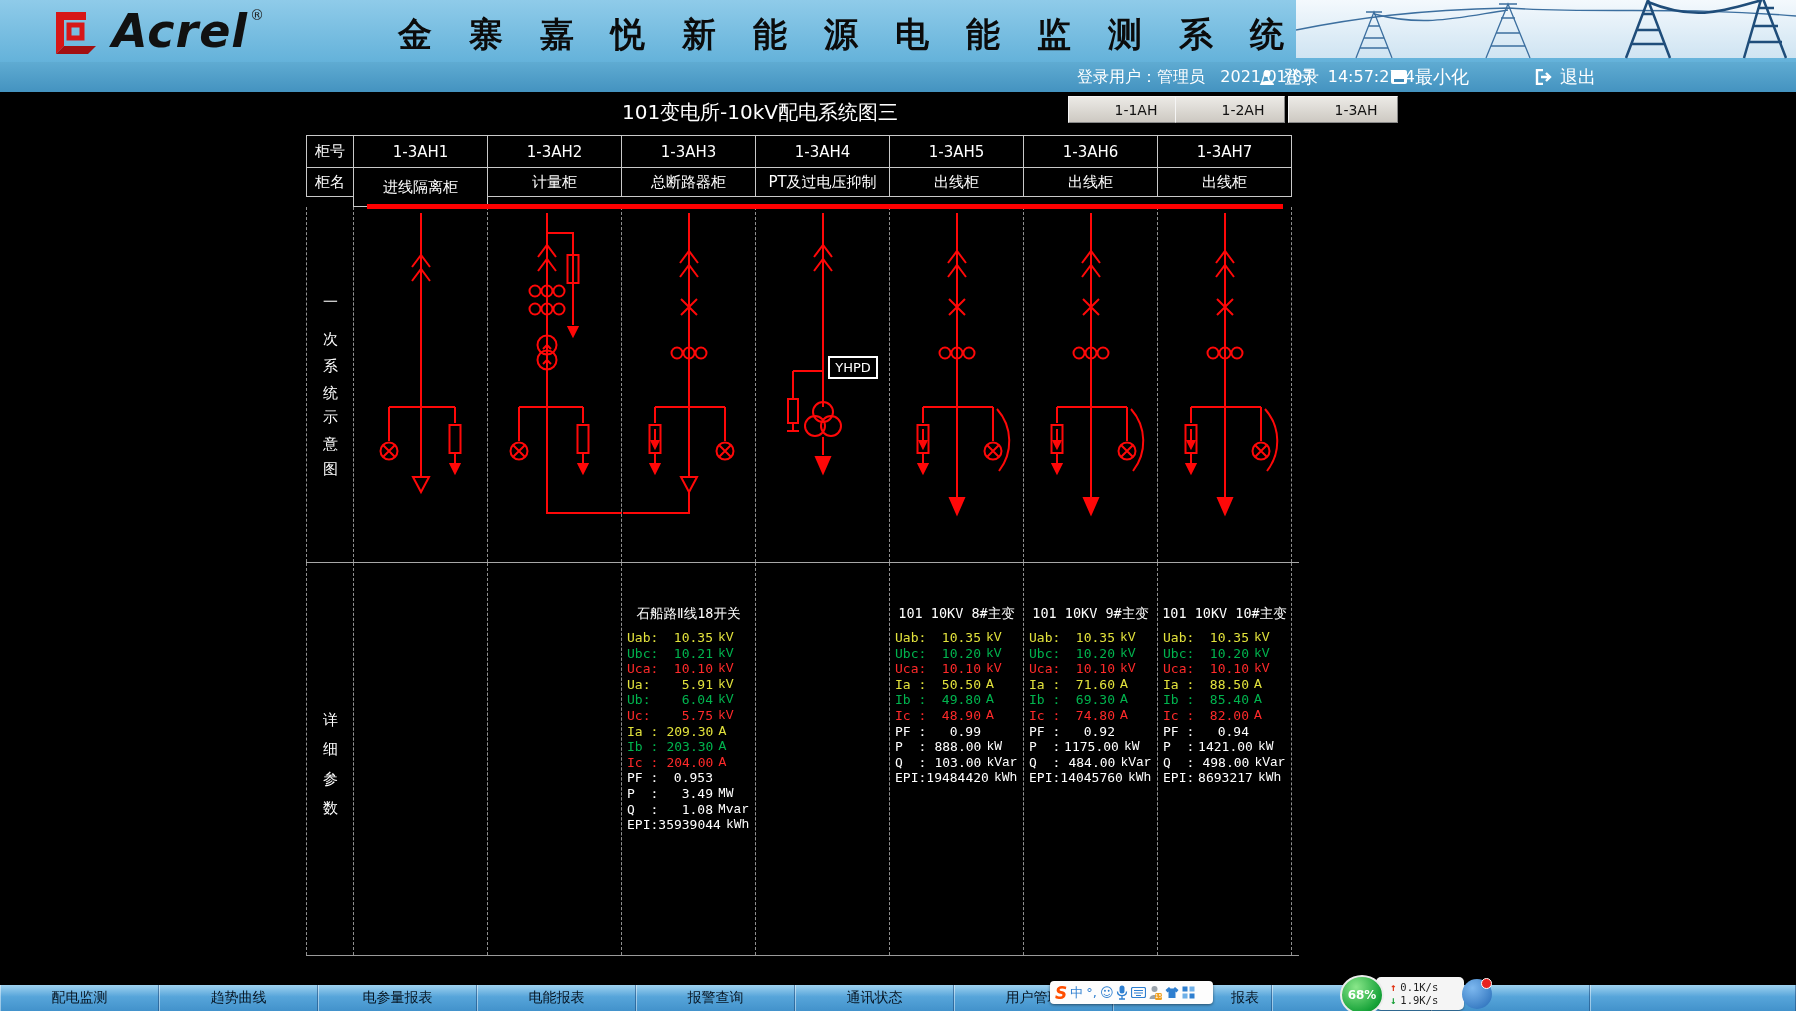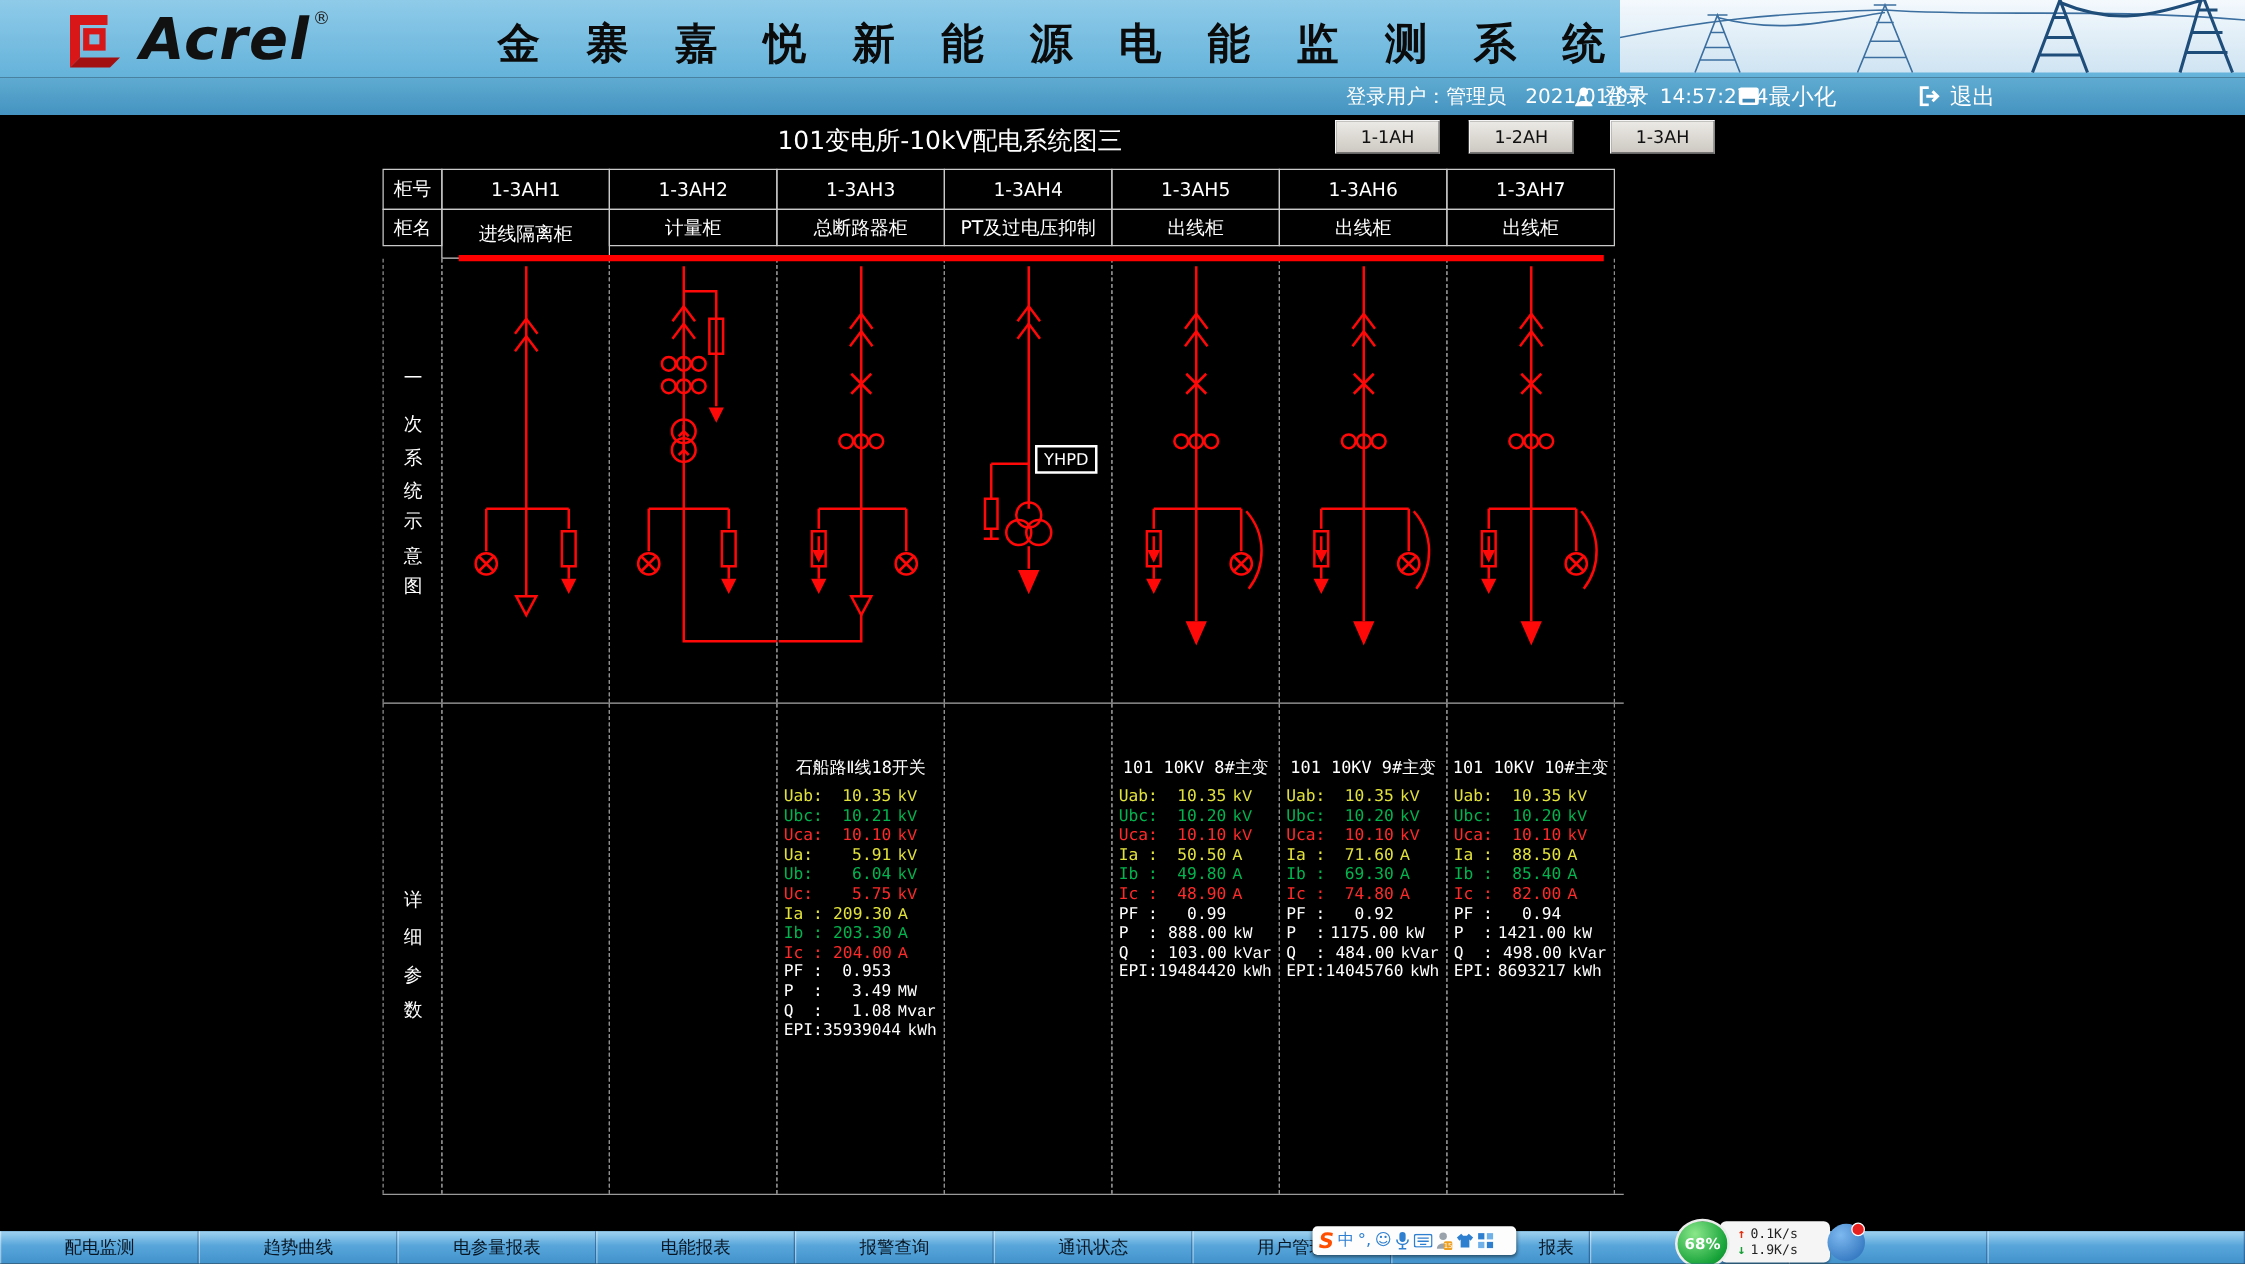--- a/index.html
+++ b/index.html
@@ -21,21 +21,21 @@
                background:linear-gradient(#5fabd2,#4493c0);color:#fff;}
   .login-info{position:absolute;left:1077px;top:5px;font-size:16px;white-space:pre;color:#fff;}
   .strip-btn{position:absolute;top:2px;height:26px;display:flex;align-items:center;gap:7px;
              color:#fff;font-size:18px;cursor:pointer;}
   .strip-btn svg{display:block;}
   
   .page-title{position:absolute;left:420px;top:99px;width:680px;text-align:center;
               color:#fff;font-size:20px;white-space:nowrap;}
   .tab-btn{position:absolute;top:96px;width:82px;height:25px;background:linear-gradient(#eceae6,#cdc9c2);
            border:1px solid #888;border-top-color:#f5f5f5;border-left-color:#f5f5f5;
-           color:#111;font-size:14px;display:flex;align-items:center;justify-content:center;cursor:pointer;}
+           color:#111;font-size:14px;display:flex;align-items:center;justify-content:center;cursor:pointer;padding-left:26px;}
   
   .sys-table{position:absolute;left:306px;top:135px;width:993px;}
   .trow{display:flex;}
   .hcell{box-sizing:border-box;border:1px solid #c9c9c9;margin-left:-1px;
          color:#fff;font-size:15px;display:flex;align-items:center;justify-content:center;
          font-family:"DejaVu Sans","DejaVu Sans Mono",sans-serif;}
   .trow .hcell:first-child{margin-left:0;}
   .r2{margin-top:-1px;}
   .lab{width:48px;text-align:right;}
   .col{width:135px;}

